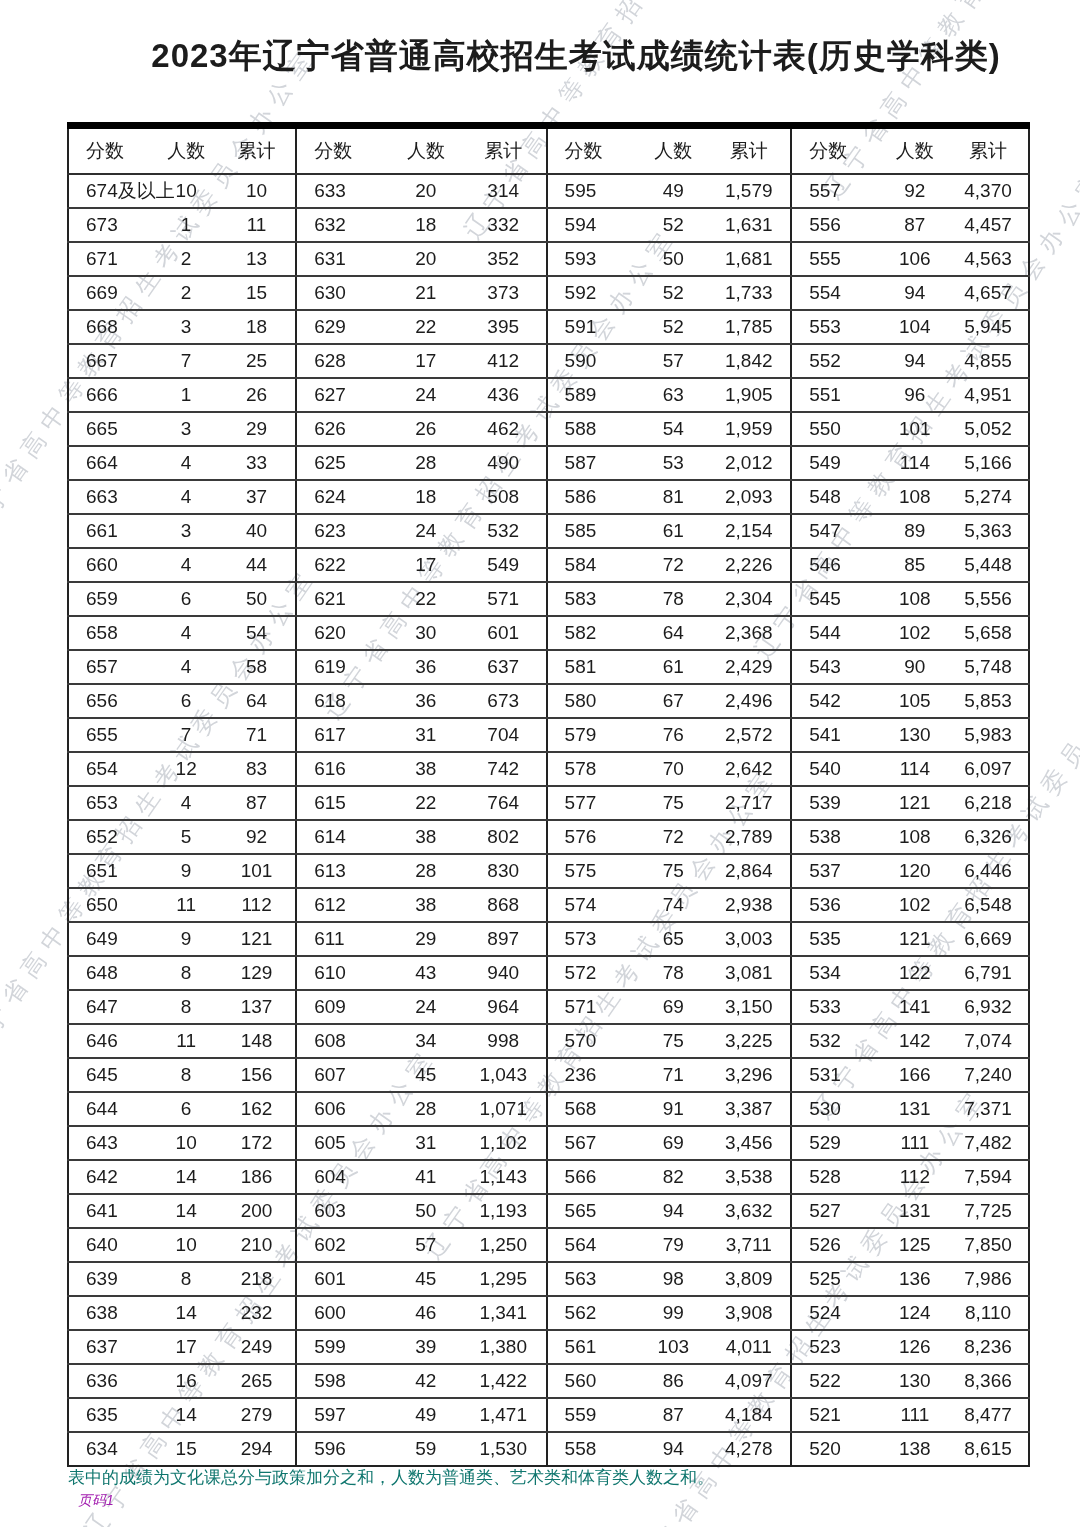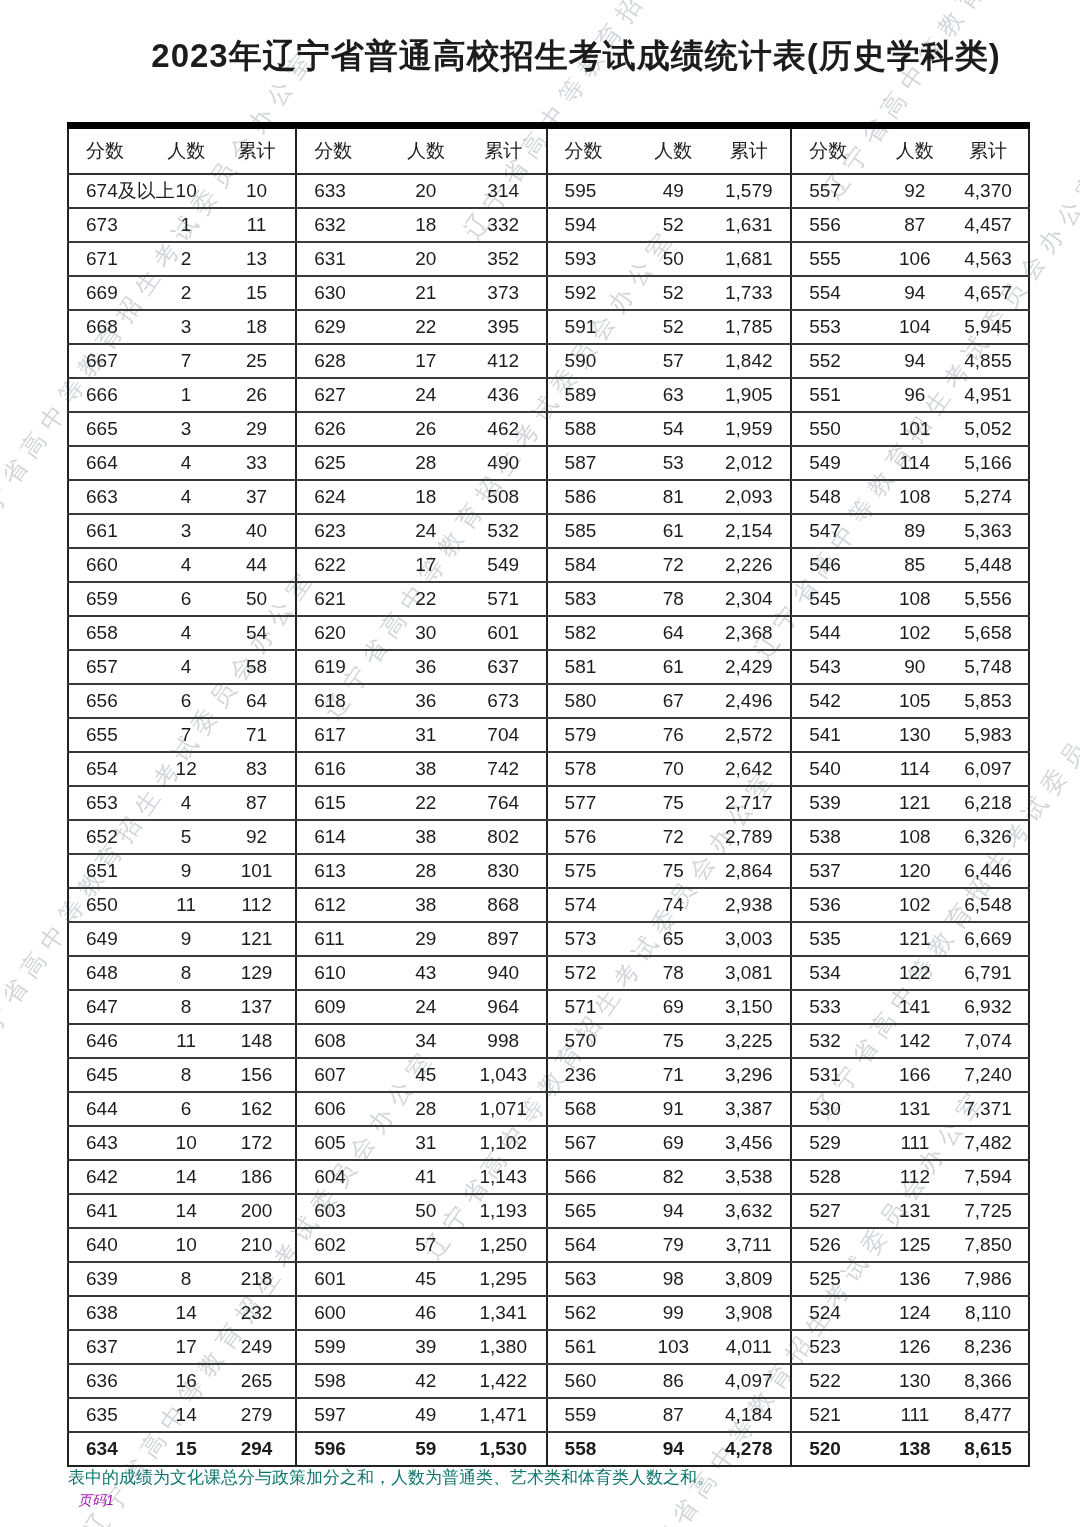--- a/index.html
+++ b/index.html
@@ -32,21 +32,21 @@
   table.grp.g1{width:26.0%;}
   table.grp.g2{width:25.4%;}
   table.grp.g3{width:24.9%;border-right:2px solid #222;}
   .grp th{
     height:36px;font-weight:normal;font-size:19px;
     border-bottom:2px solid #2f2f2f;padding:4px;
   }
   .grp td{
     height:32px;font-size:19px;border-bottom:2px solid #3a3a3a;padding:0;
   }
-  .grp tbody tr:last-child td{border-bottom:none;font-weight:bold;}
+  .grp tbody tr:last-child td{border-bottom:none;}
   .c0{text-align:left;padding-left:17px !important;white-space:nowrap;overflow:visible;}
   .c1{text-align:center;}
   .c2{text-align:center;}
   .note{
     position:absolute;left:68px;top:1466px;width:940px;z-index:2;
     font-size:17px;color:#0f766e;
   }
   .pagelabel{
     position:absolute;left:78px;top:1492px;z-index:2;
     font-size:14px;font-style:italic;color:#a21caf;

